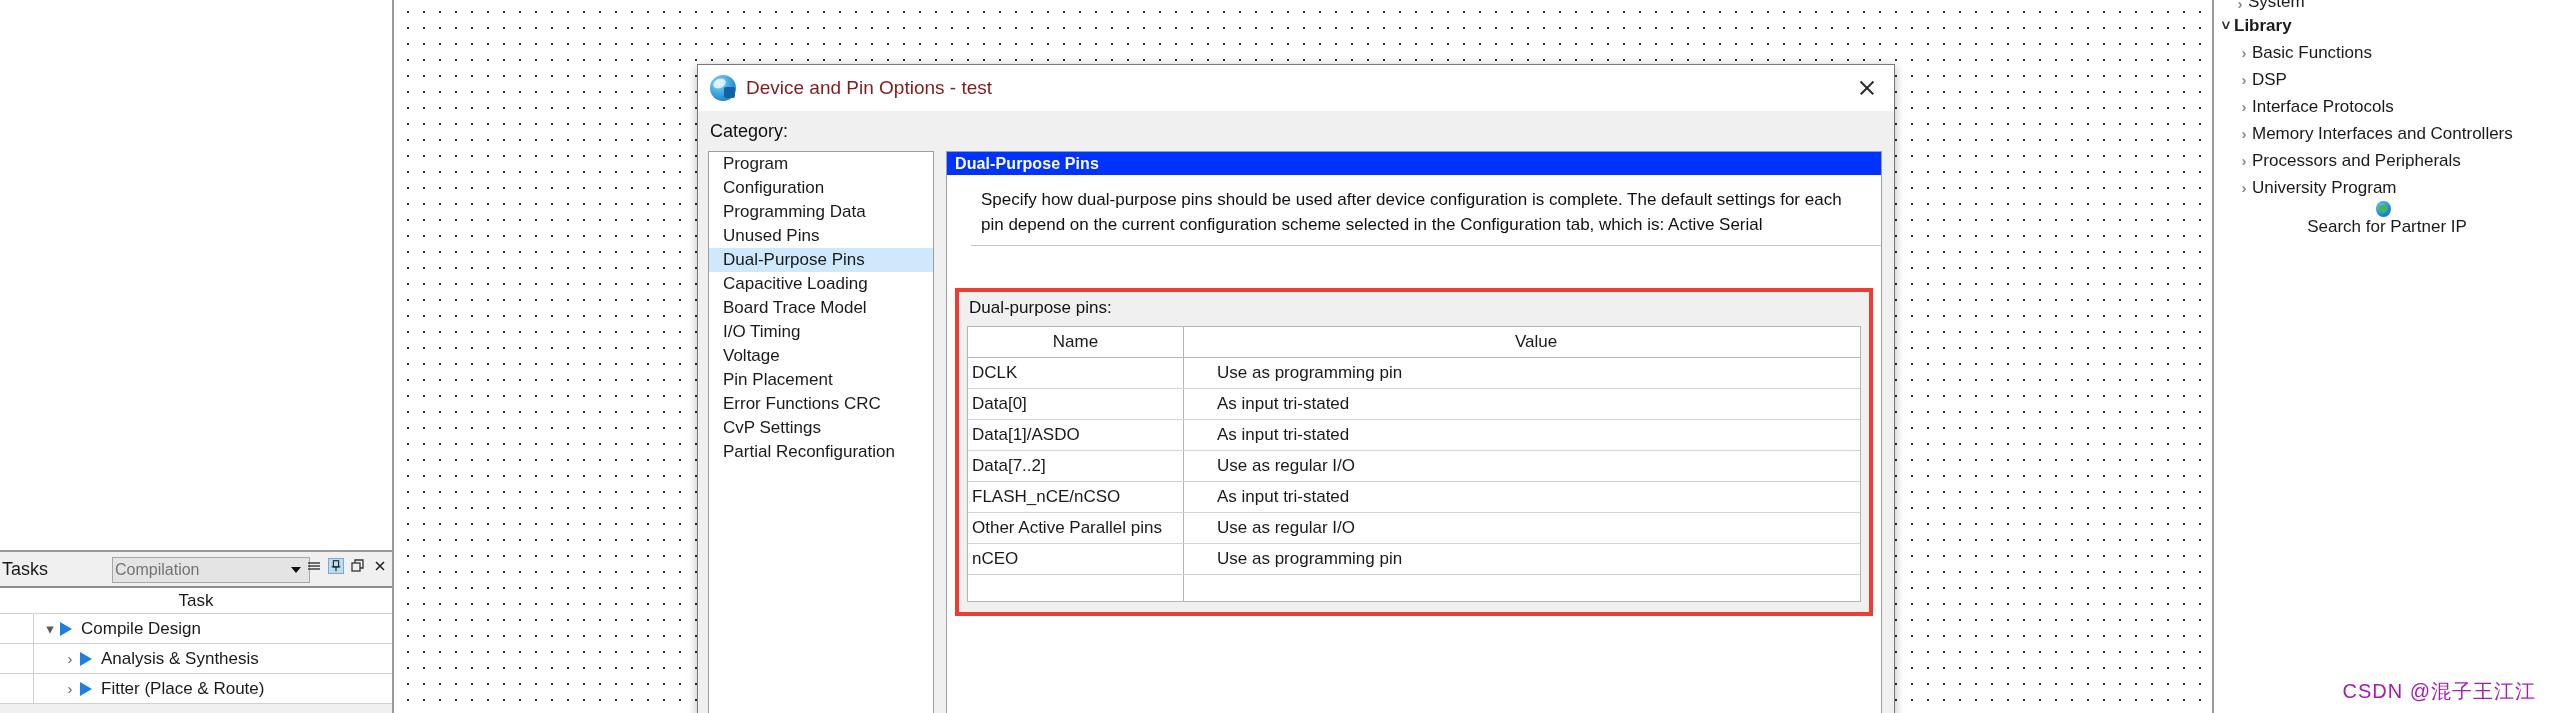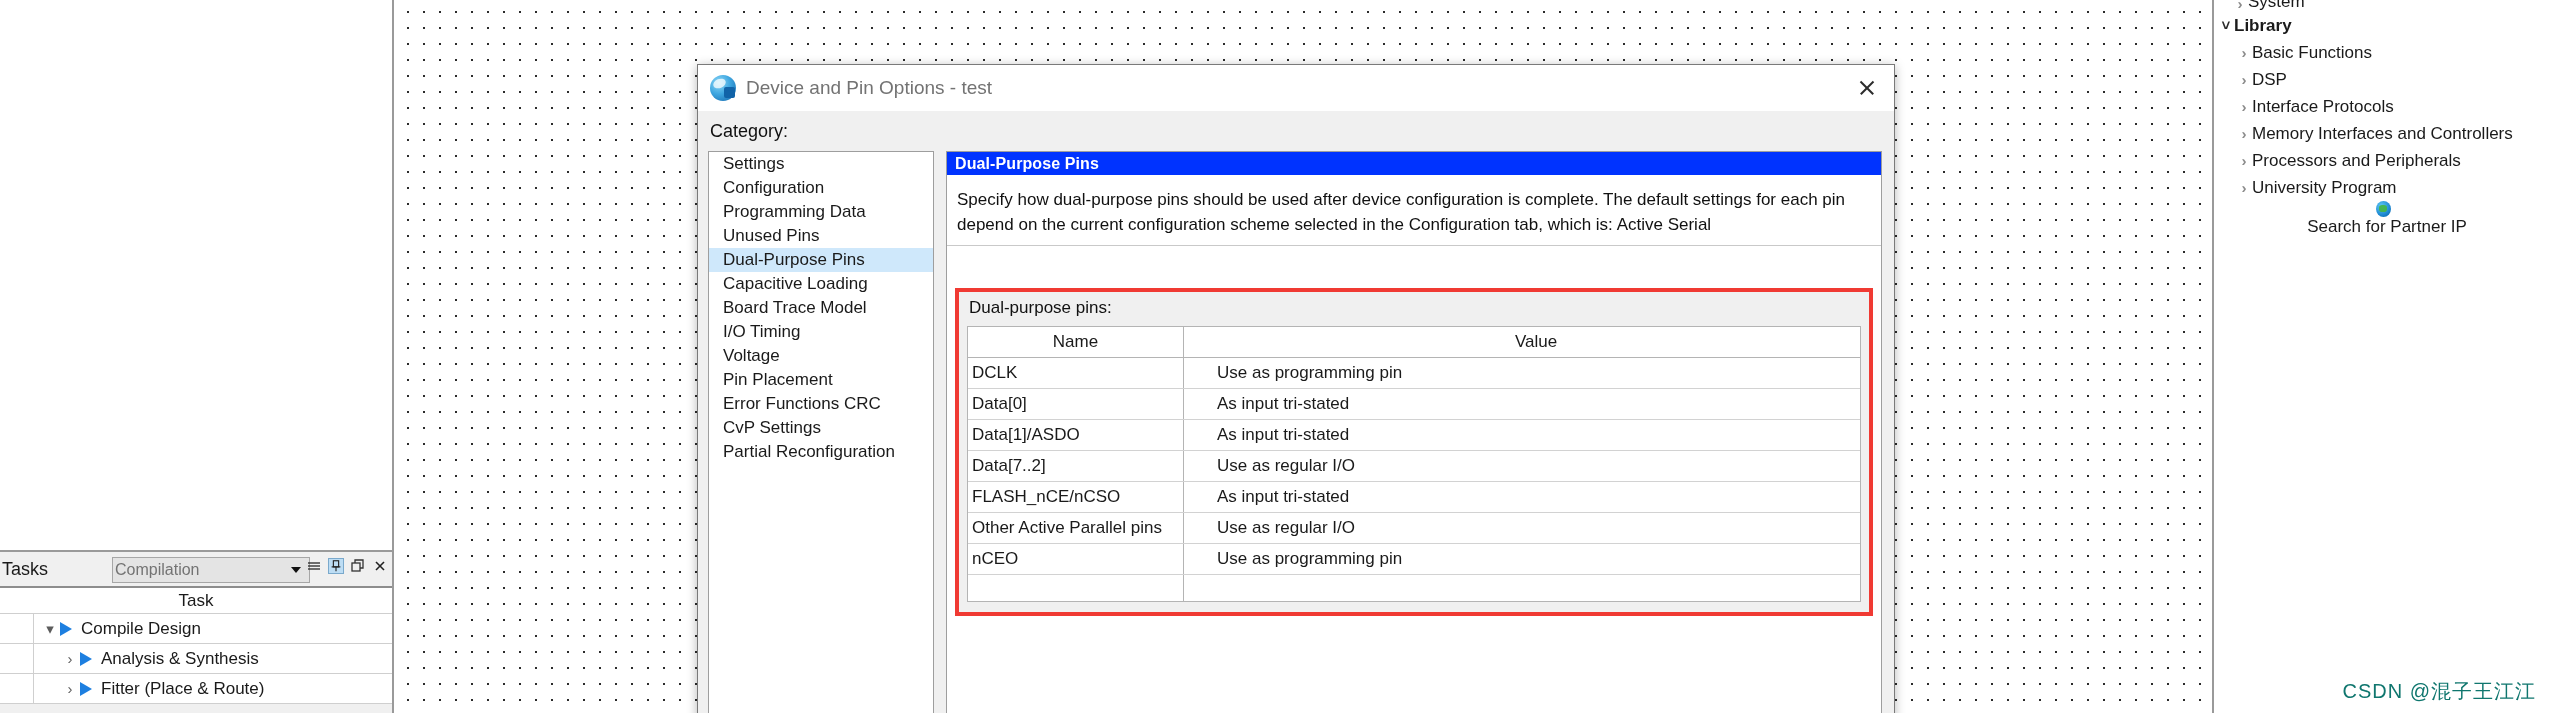--- a/index.html
+++ b/index.html
@@ -133,21 +133,21 @@
   }
   .dlg-icon::before {
     content: ""; position: absolute; right: 1px; bottom: 3px;
     width: 11px; height: 11px; background: #1163a8; border-radius: 2px;
   }
   .dlg-icon::after {
     content: ""; position: absolute; left: 3px; top: 4px;
     width: 13px; height: 9px; border-radius: 50%;
     background: rgba(255,255,255,.75); transform: rotate(-22deg);
   }
-  .dlg-title { font-size: 19px; color: #737373; white-space: nowrap; }
+  .dlg-title { font-size: 19px; color: #7f1d1d; white-space: nowrap; }
   .dlg-close {
     position: absolute; right: 12px; top: 50%; transform: translateY(-50%);
     width: 30px; height: 30px; cursor: pointer;
   }
   .dlg-close::before, .dlg-close::after {
     content: ""; position: absolute; left: 6px; top: 14px;
     width: 18px; height: 1.6px; background: #2b2b2b;
   }
   .dlg-close::before { transform: rotate(45deg); }
   .dlg-close::after  { transform: rotate(-45deg); }
@@ -171,21 +171,21 @@
     position: absolute; left: 248px; top: 40px; right: 12px; bottom: 0;
     background: #ffffff; border: 1px solid #9e9e9e; overflow: hidden;
   }
   .detail-banner {
     height: 23px; background: #0033ff; color: #ffffff;
     font-size: 16px; font-weight: bold; display: flex; align-items: center;
     padding-left: 8px; letter-spacing: .1px;
   }
   .detail-desc {
     padding: 12px 16px 8px 10px; font-size: 17px; color: #111;
-    line-height: 1.48; border-bottom: 1px solid #c9c9c9;
+    line-height: 1.48; border-bottom: 1px solid #c9c9c9; margin-left: 24px;
   }
 
   
   .redbox {
     position: absolute; left: 8px; top: 136px; right: 8px; height: 328px;
     border: 4px solid #f03a33; background: #f0f0f0;
   }
   .dp-label {
     position: absolute; left: 10px; top: 6px; font-size: 17px; color: #111;
   }
@@ -209,21 +209,21 @@
     justify-content: center; padding-left: 0;
   }
   .pt-filler { height: 31px; display: flex; }
   .pt-filler .pt-name { border-right: 1px solid #b4b4b4; }
 
   .detail-footer { position: absolute; left: 0; right: 0; top: 470px; bottom: 0; background: #ffffff; }
 
   
   .watermark {
     position: absolute; right: 20px; bottom: 8px;
-    font-size: 20px; color: #0f766e; white-space: nowrap;
+    font-size: 20px; color: #a21caf; white-space: nowrap;
     letter-spacing: 1px;
   }
 </style>
 </head>
 <body>
 
 <div id="root">
 
   <div class="canvas"></div>
 
@@ -343,21 +343,21 @@
       <span class="dlg-icon"></span>
       <span class="dlg-title">Device and Pin Options - test</span>
       <span class="dlg-close"></span>
     </div>
 
     <div class="dlg-body">
 
       <div class="cat-label">Category:</div>
 
       <div class="cat-list">
-        <div class="cat-item">Settings</div>
+        <div class="cat-item">Program</div>
         <div class="cat-item">Configuration</div>
         <div class="cat-item">Programming Data</div>
         <div class="cat-item">Unused Pins</div>
         <div class="cat-item selected">Dual-Purpose Pins</div>
         <div class="cat-item">Capacitive Loading</div>
         <div class="cat-item">Board Trace Model</div>
         <div class="cat-item">I/O Timing</div>
         <div class="cat-item">Voltage</div>
         <div class="cat-item">Pin Placement</div>
         <div class="cat-item">Error Functions CRC</div>

